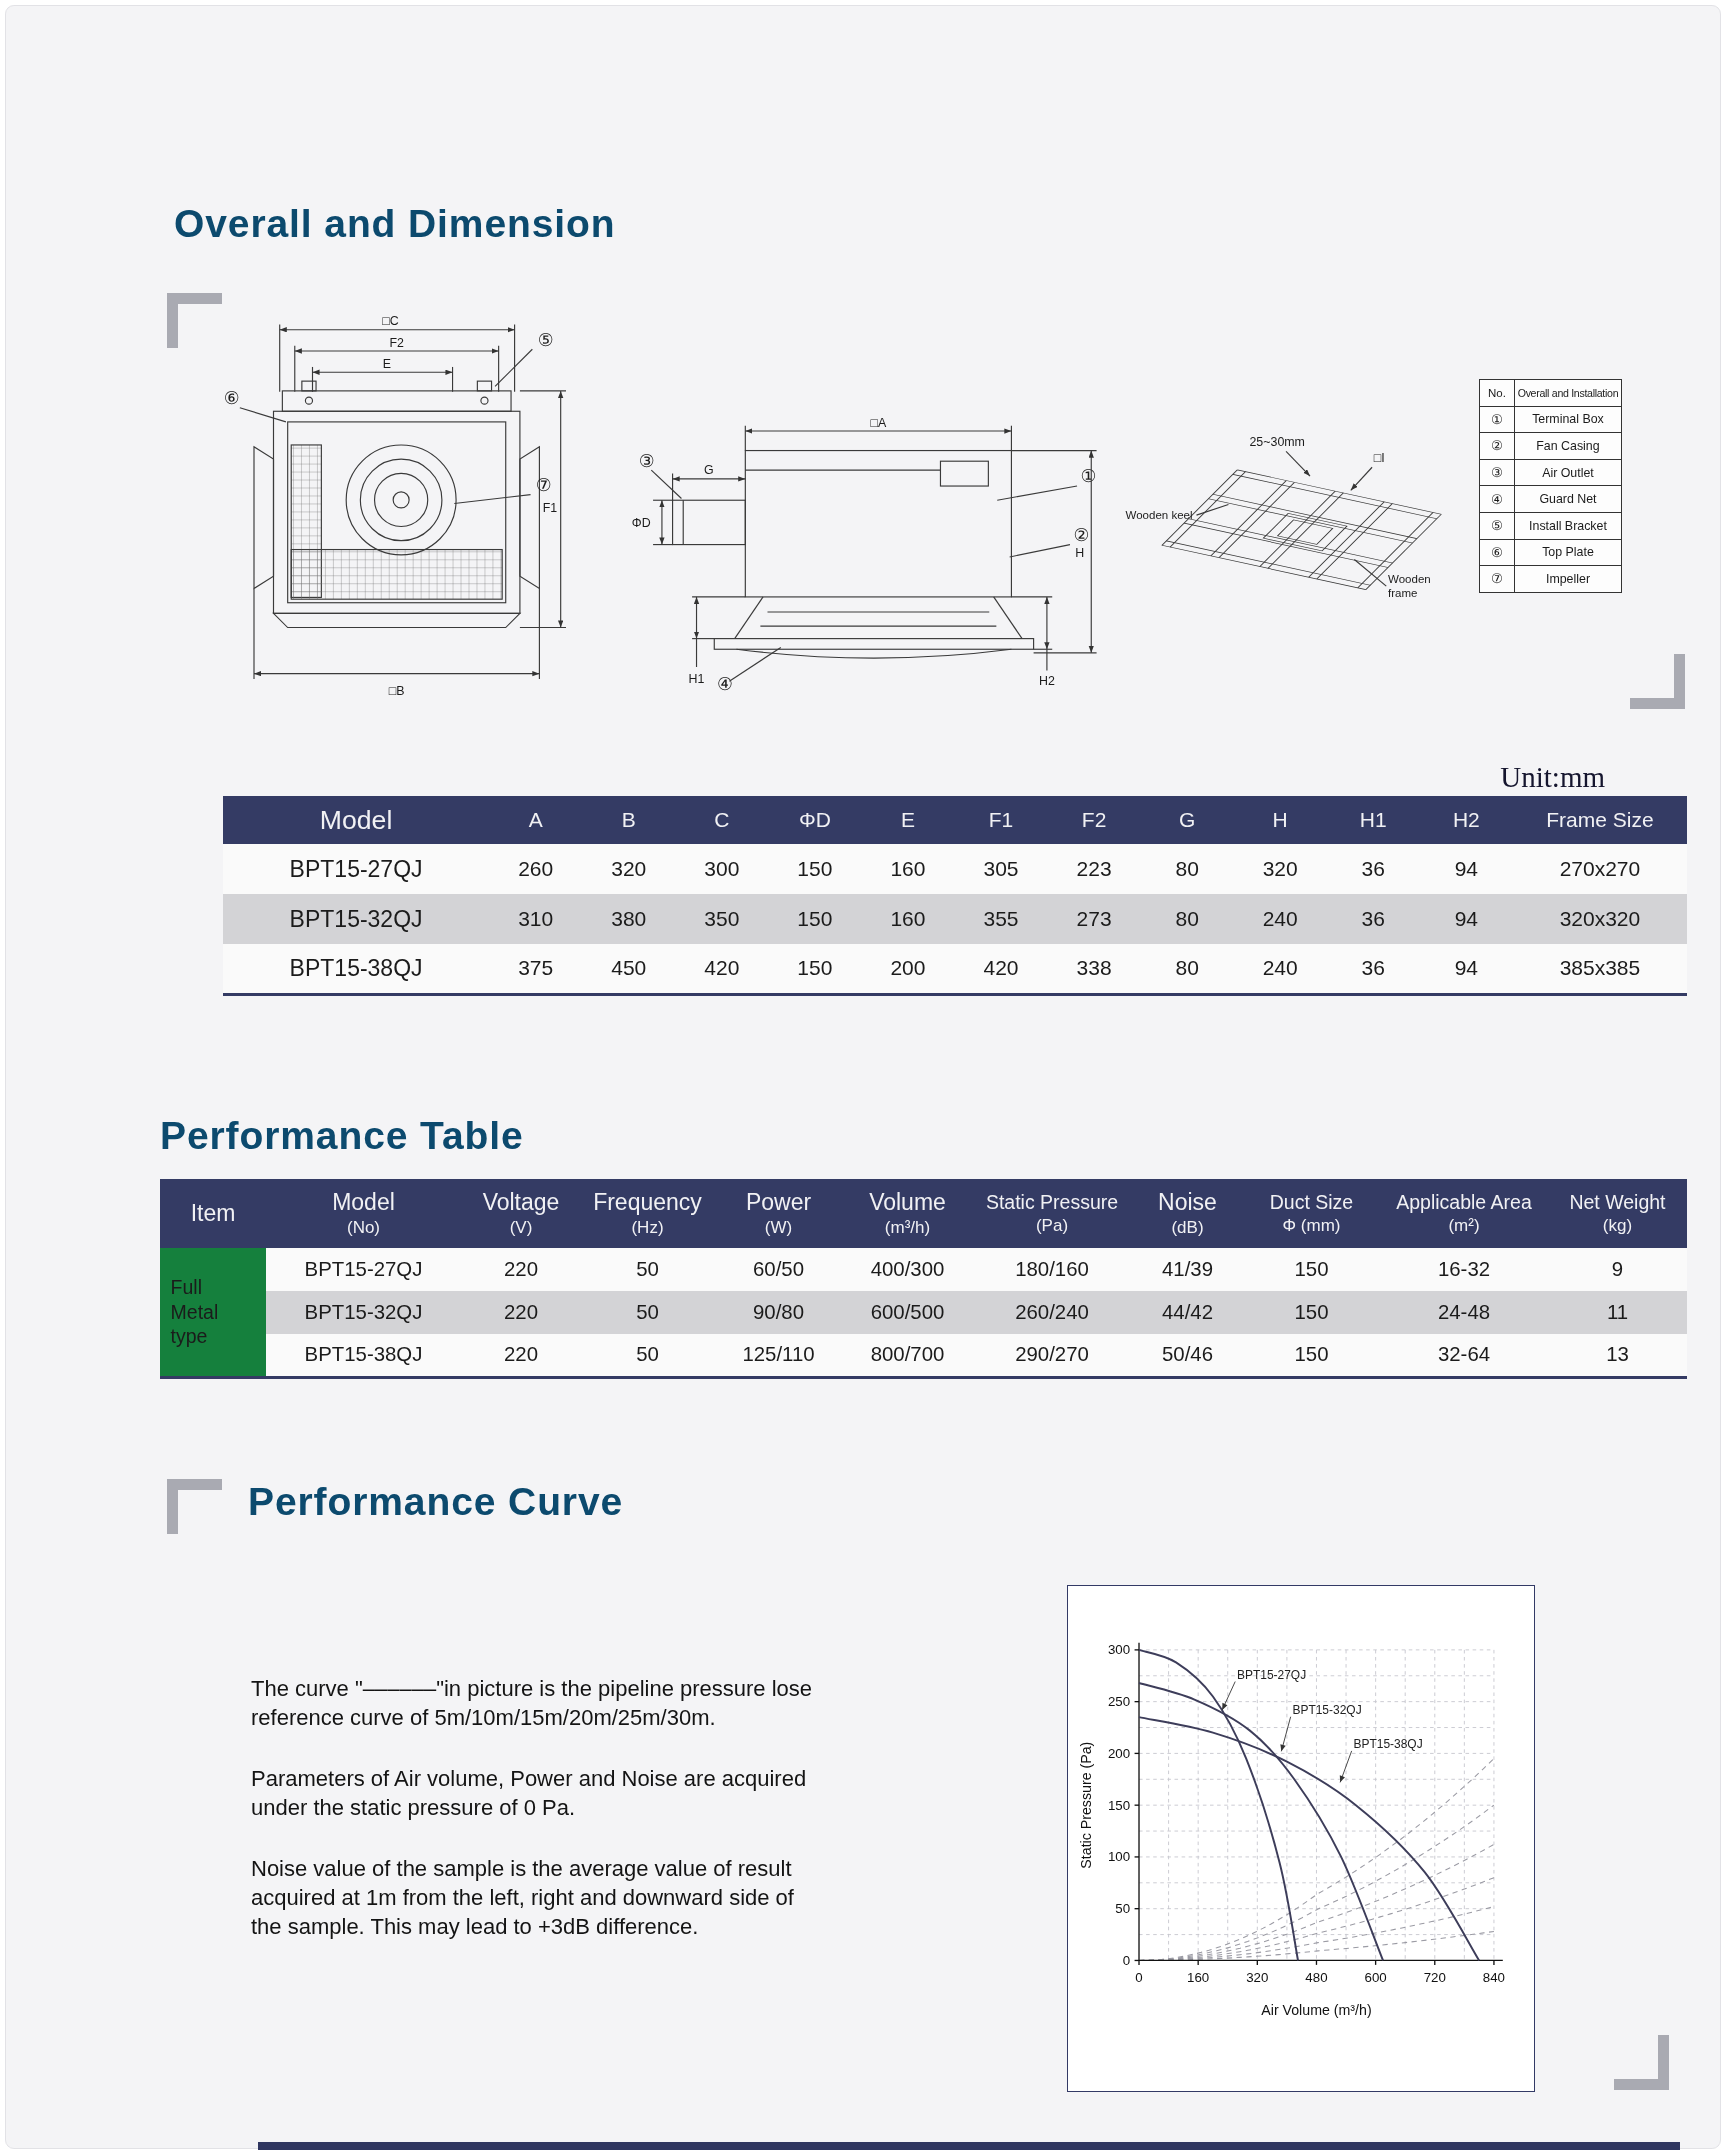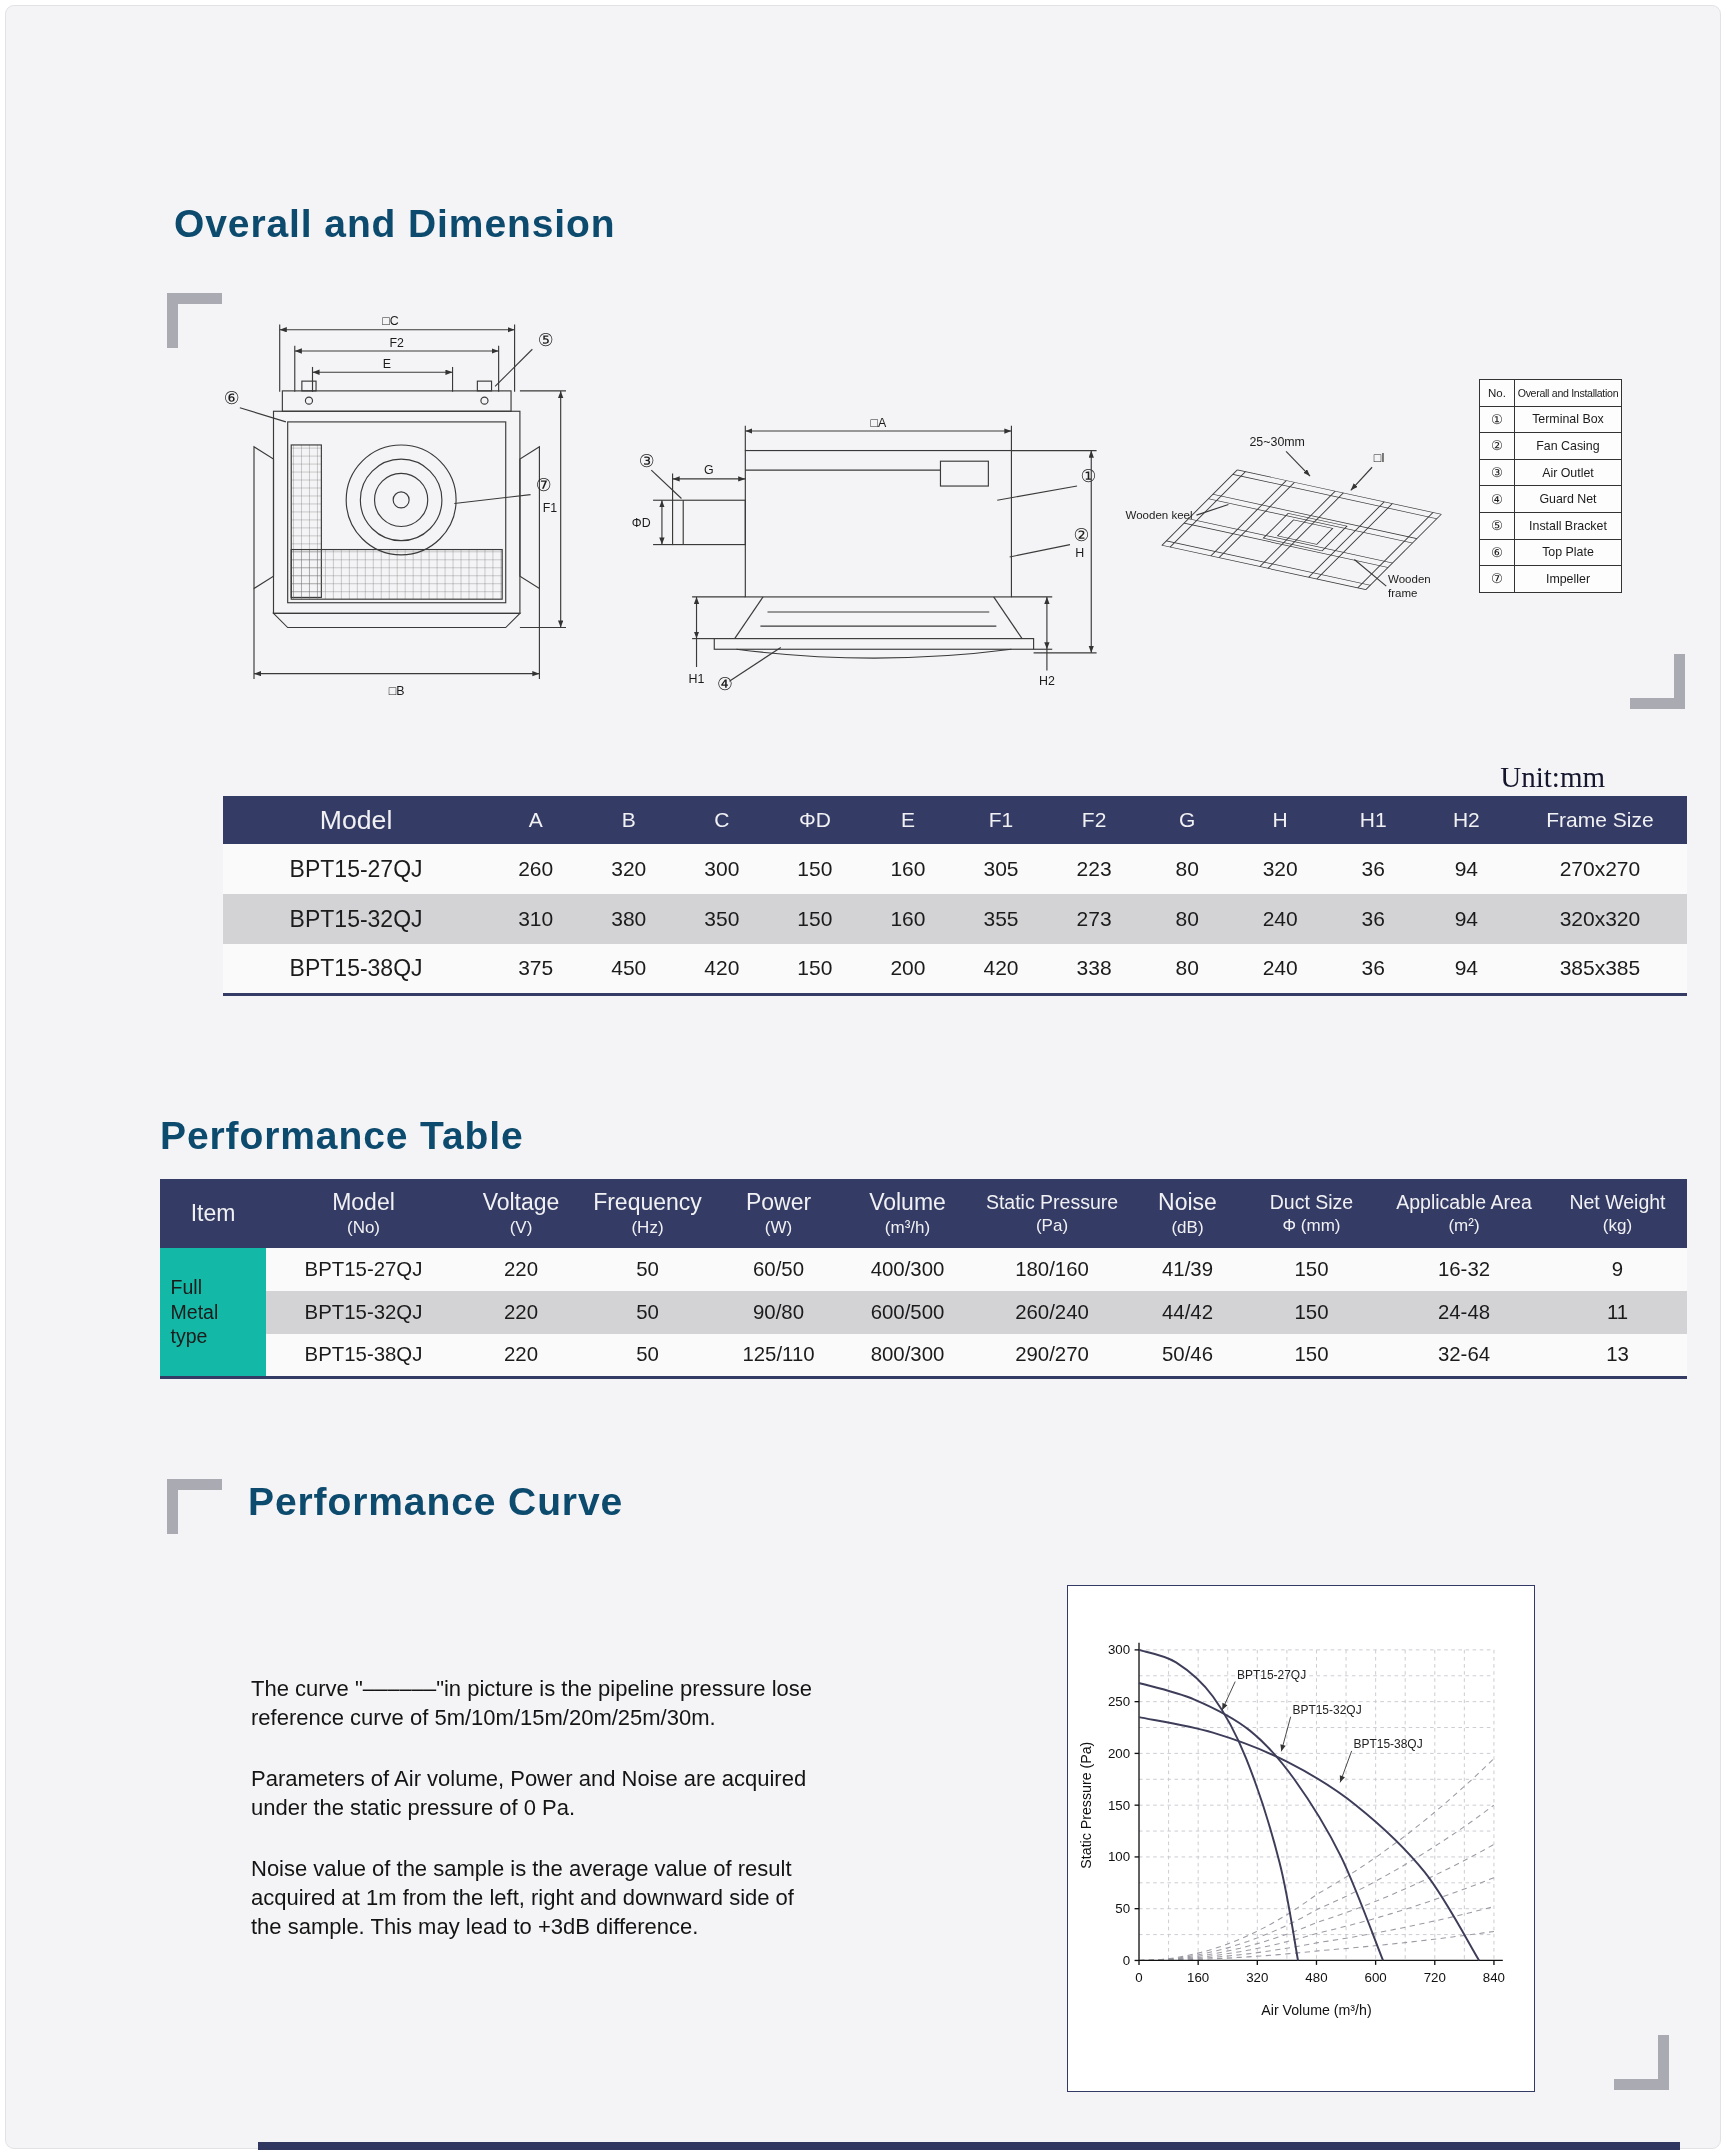--- a/index.html
+++ b/index.html
@@ -40,21 +40,21 @@
   .dim-table thead th.model { font-size:26.6px; }
   .dim-table tbody td { height:50px; font-size:21px; }
   .dim-table tbody td.model-cell { font-size:23px; }
 
   .perf-table { width:1527px; }
   .perf-table thead th { height:69px; vertical-align:middle; }
   .perf-table .h-label { font-size:23px; white-space:nowrap; }
   .perf-table .h-label.sm { font-size:19.5px; }
   .perf-table .h-unit { font-size:17px; margin-top:2.7px; }
   .perf-table tbody td { height:43px; font-size:20.4px; }
-  .perf-table td.item-cell { font-size:19.5px; white-space:pre-line; line-height:1.25; text-align:left; padding-left:10.6px; background:#14b8a6; }
+  .perf-table td.item-cell { font-size:19.5px; white-space:pre-line; line-height:1.25; text-align:left; padding-left:10.6px; background:#15803d; }
 
   .para { font-size:22px; line-height:1.32; color:#141414; margin-bottom:32px; width:575px; }
 
   .chart-box { border:1.8px solid #333a66; background:#ffffff; }
   .grid { stroke:#c6c6cd; stroke-width:1; stroke-dasharray:4 4; fill:none; }
   .pipe { stroke:#9b9ba4; stroke-width:1.2; fill:none; stroke-dasharray:6 5; }
   .axis { stroke:#111; stroke-width:1.5; fill:none; }
   .tick { font-size:15px; fill:#111; font-family:"Liberation Sans", sans-serif; }
   .axlabel { font-size:16px; fill:#111; font-family:"Liberation Sans", sans-serif; }
   .curve { stroke:#3d3d5a; stroke-width:2.2; fill:none; }
@@ -430,21 +430,21 @@
       <td>44/42</td>
       <td>150</td>
       <td>24-48</td>
       <td>11</td>
     </tr>
     <tr>
       <td>BPT15-38QJ</td>
       <td>220</td>
       <td>50</td>
       <td>125/110</td>
-      <td>800/300</td>
+      <td>800/700</td>
       <td>290/270</td>
       <td>50/46</td>
       <td>150</td>
       <td>32-64</td>
       <td>13</td>
     </tr>
   </tbody>
 </table>
 
 <div class="abs bracket tl" style="left:167px;top:1479px;"></div>

